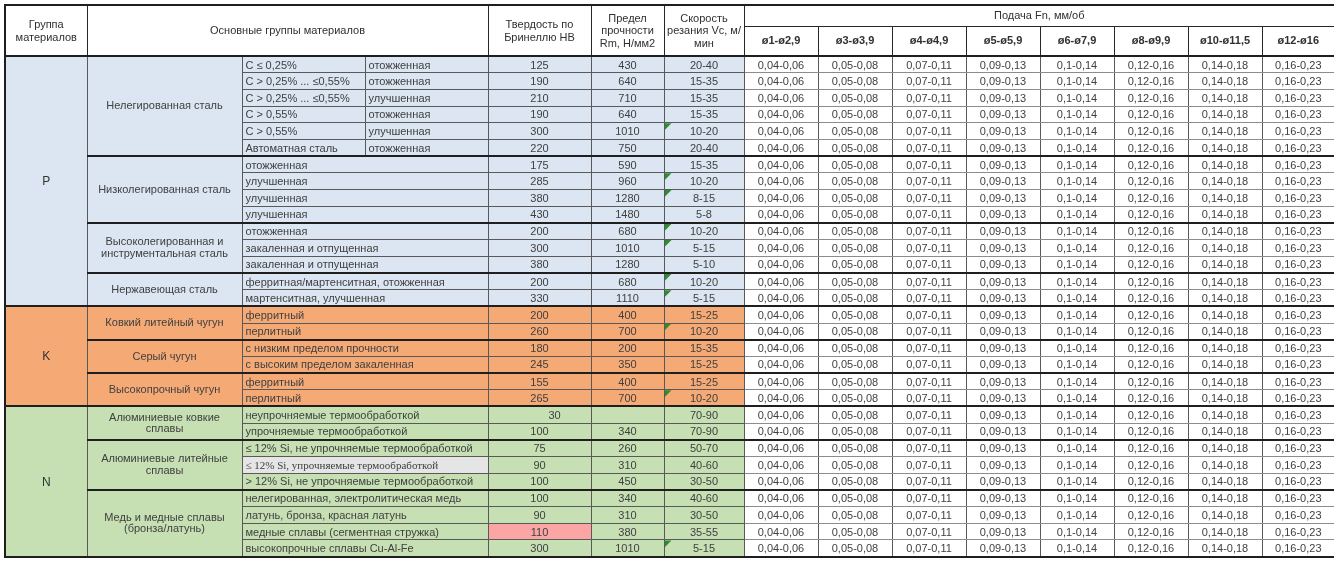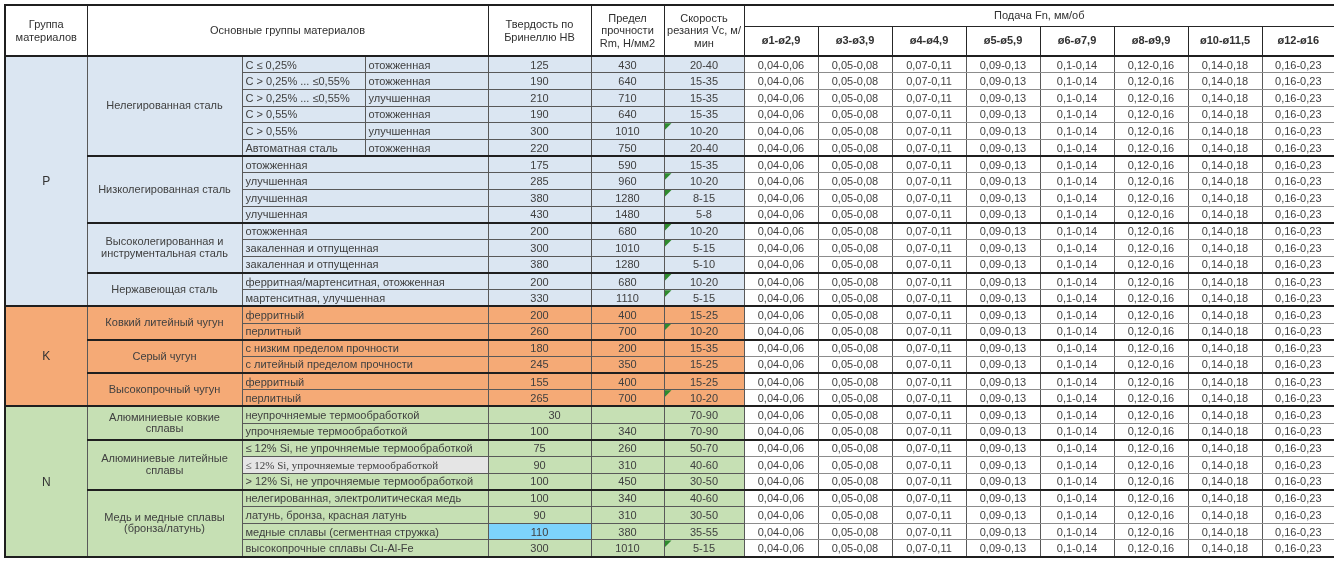--- a/index.html
+++ b/index.html
@@ -323,21 +323,21 @@
         <td class="feed">0,04-0,06</td>
         <td class="feed">0,05-0,08</td>
         <td class="feed">0,07-0,11</td>
         <td class="feed">0,09-0,13</td>
         <td class="feed">0,1-0,14</td>
         <td class="feed">0,12-0,16</td>
         <td class="feed">0,14-0,18</td>
         <td class="feed">0,16-0,23</td>
       </tr>
       <tr>
-        <td class="sub" colspan="2" style="background: rgb(245, 170, 118);">с литейный пределом прочности</td>
+        <td class="sub" colspan="2" style="background: rgb(245, 170, 118);">с высоким пределом закаленная</td>
         <td class="num" style="background: rgb(245, 170, 118); margin-top: 16px;">245</td>
         <td class="num" style="background: rgb(245, 170, 118);">350</td>
         <td class="num vc" style="background: rgb(245, 170, 118);">15-25</td>
         <td class="feed">0,04-0,06</td>
         <td class="feed">0,05-0,08</td>
         <td class="feed">0,07-0,11</td>
         <td class="feed">0,09-0,13</td>
         <td class="feed">0,1-0,14</td>
         <td class="feed">0,12-0,16</td>
         <td class="feed">0,14-0,18</td>
@@ -469,21 +469,21 @@
         <td class="feed">0,05-0,08</td>
         <td class="feed">0,07-0,11</td>
         <td class="feed">0,09-0,13</td>
         <td class="feed">0,1-0,14</td>
         <td class="feed">0,12-0,16</td>
         <td class="feed">0,14-0,18</td>
         <td class="feed">0,16-0,23</td>
       </tr>
       <tr>
         <td class="sub" colspan="2" style="background: rgb(198, 224, 180);">медные сплавы (сегментная стружка)</td>
-        <td class="num" style="background: #7dd3fc;">110</td>
+        <td class="num" style="background: #fca5a5;">110</td>
         <td class="num" style="background: rgb(198, 224, 180);">380</td>
         <td class="num vc" style="background: rgb(198, 224, 180);">35-55</td>
         <td class="feed">0,04-0,06</td>
         <td class="feed">0,05-0,08</td>
         <td class="feed">0,07-0,11</td>
         <td class="feed">0,09-0,13</td>
         <td class="feed">0,1-0,14</td>
         <td class="feed">0,12-0,16</td>
         <td class="feed">0,14-0,18</td>
         <td class="feed">0,16-0,23</td>

